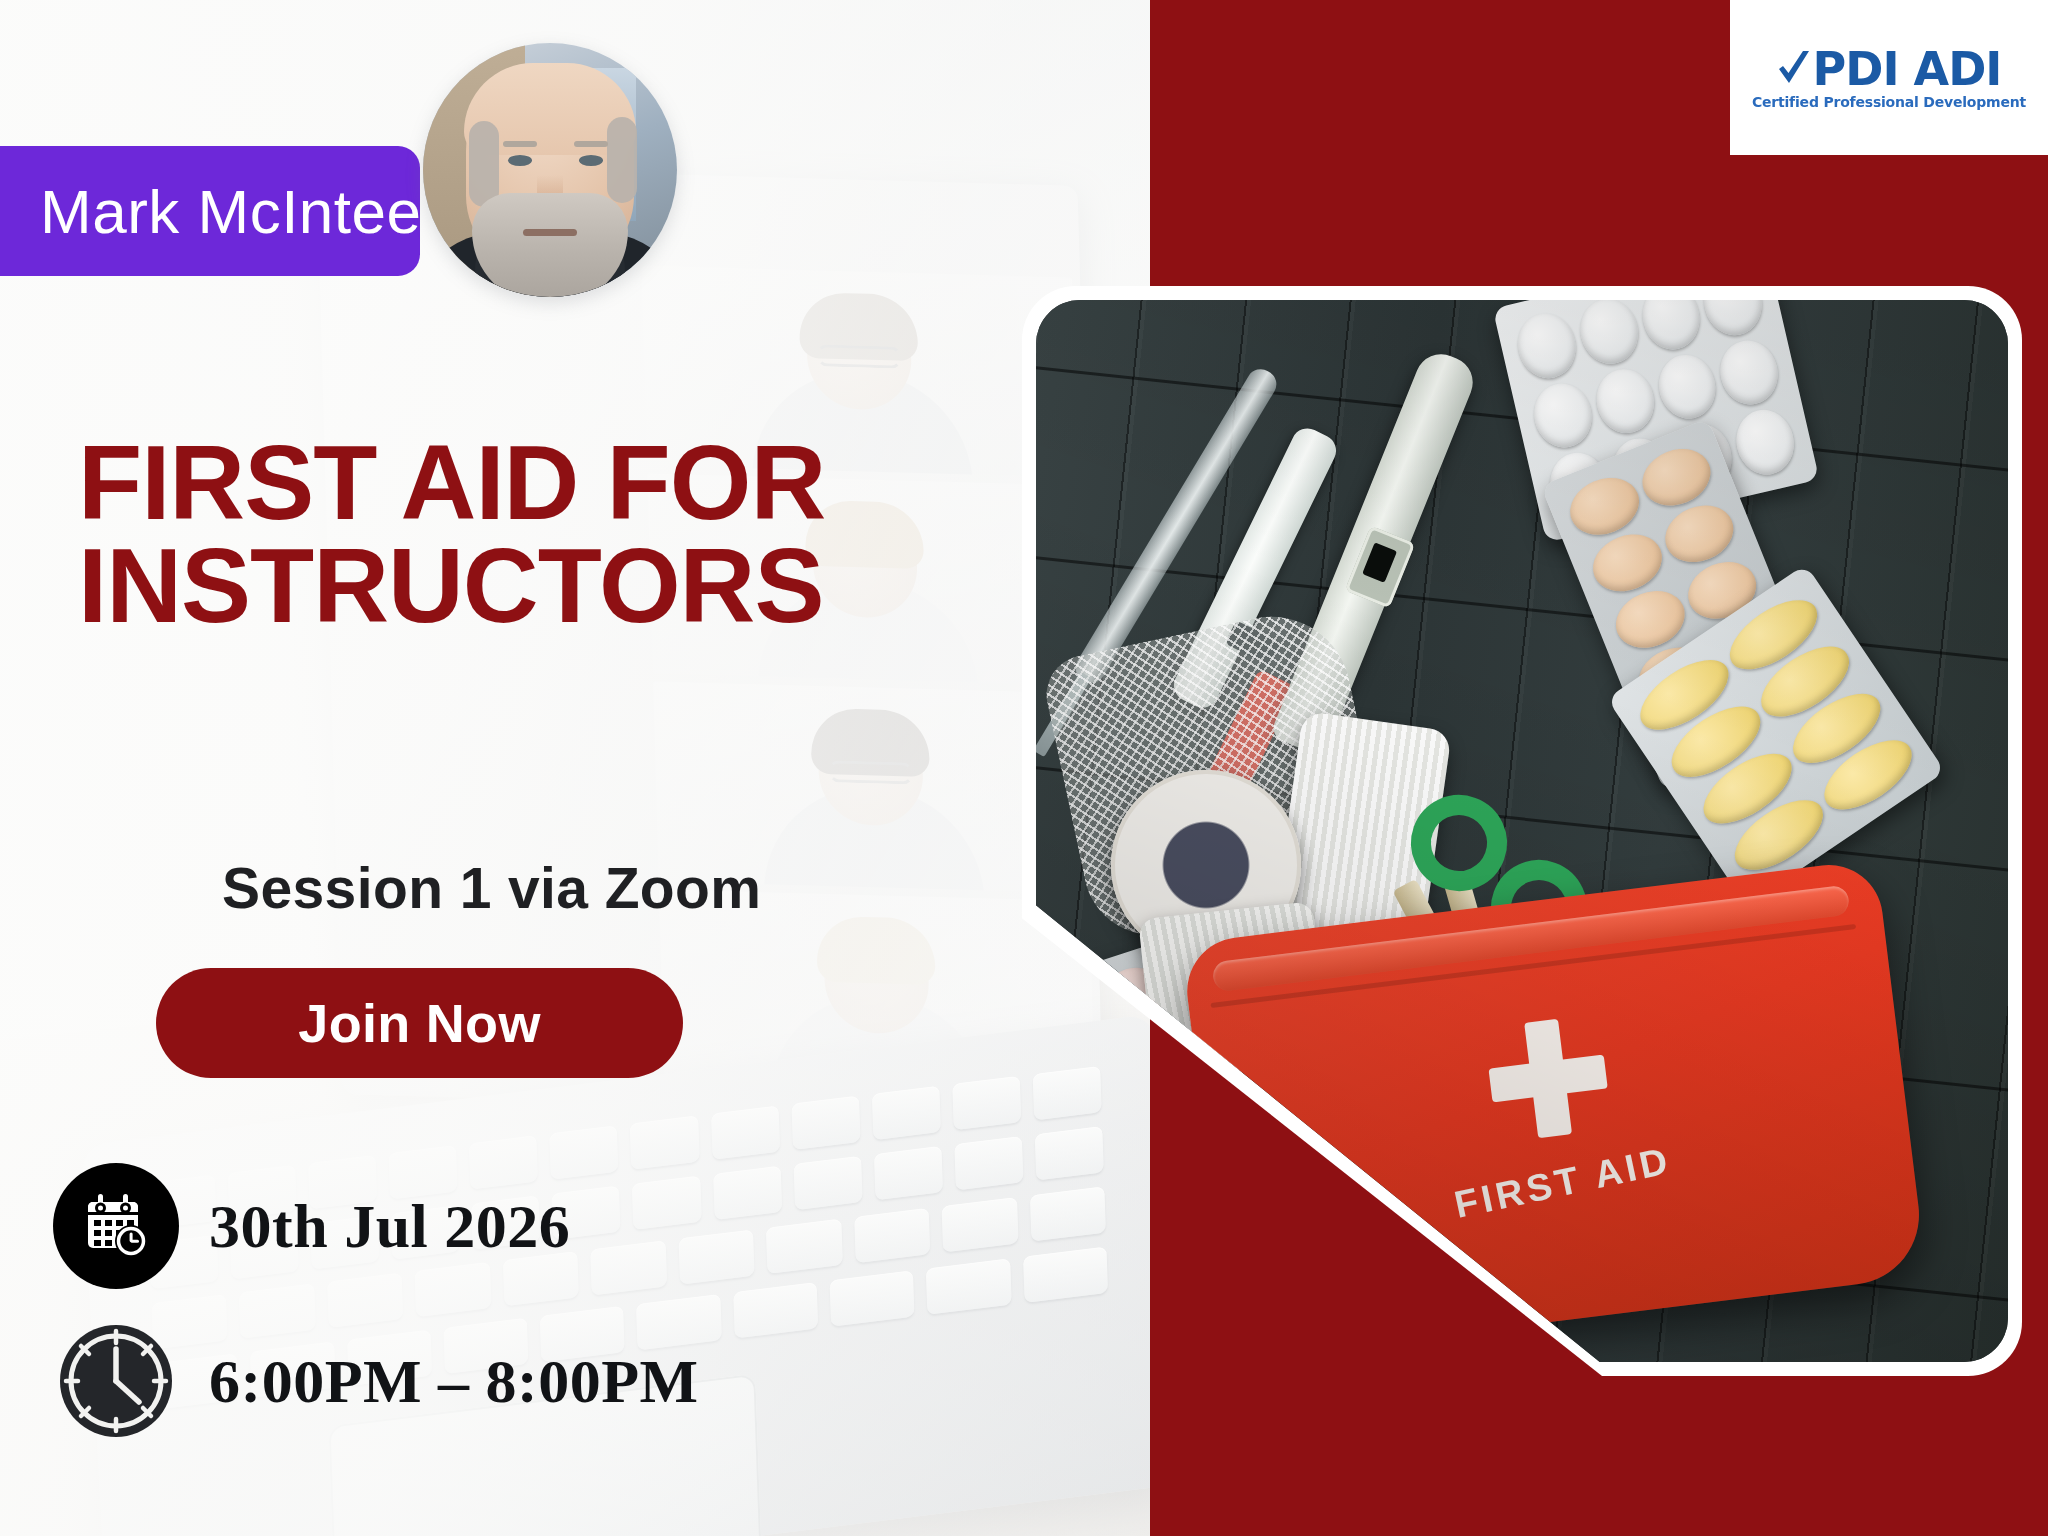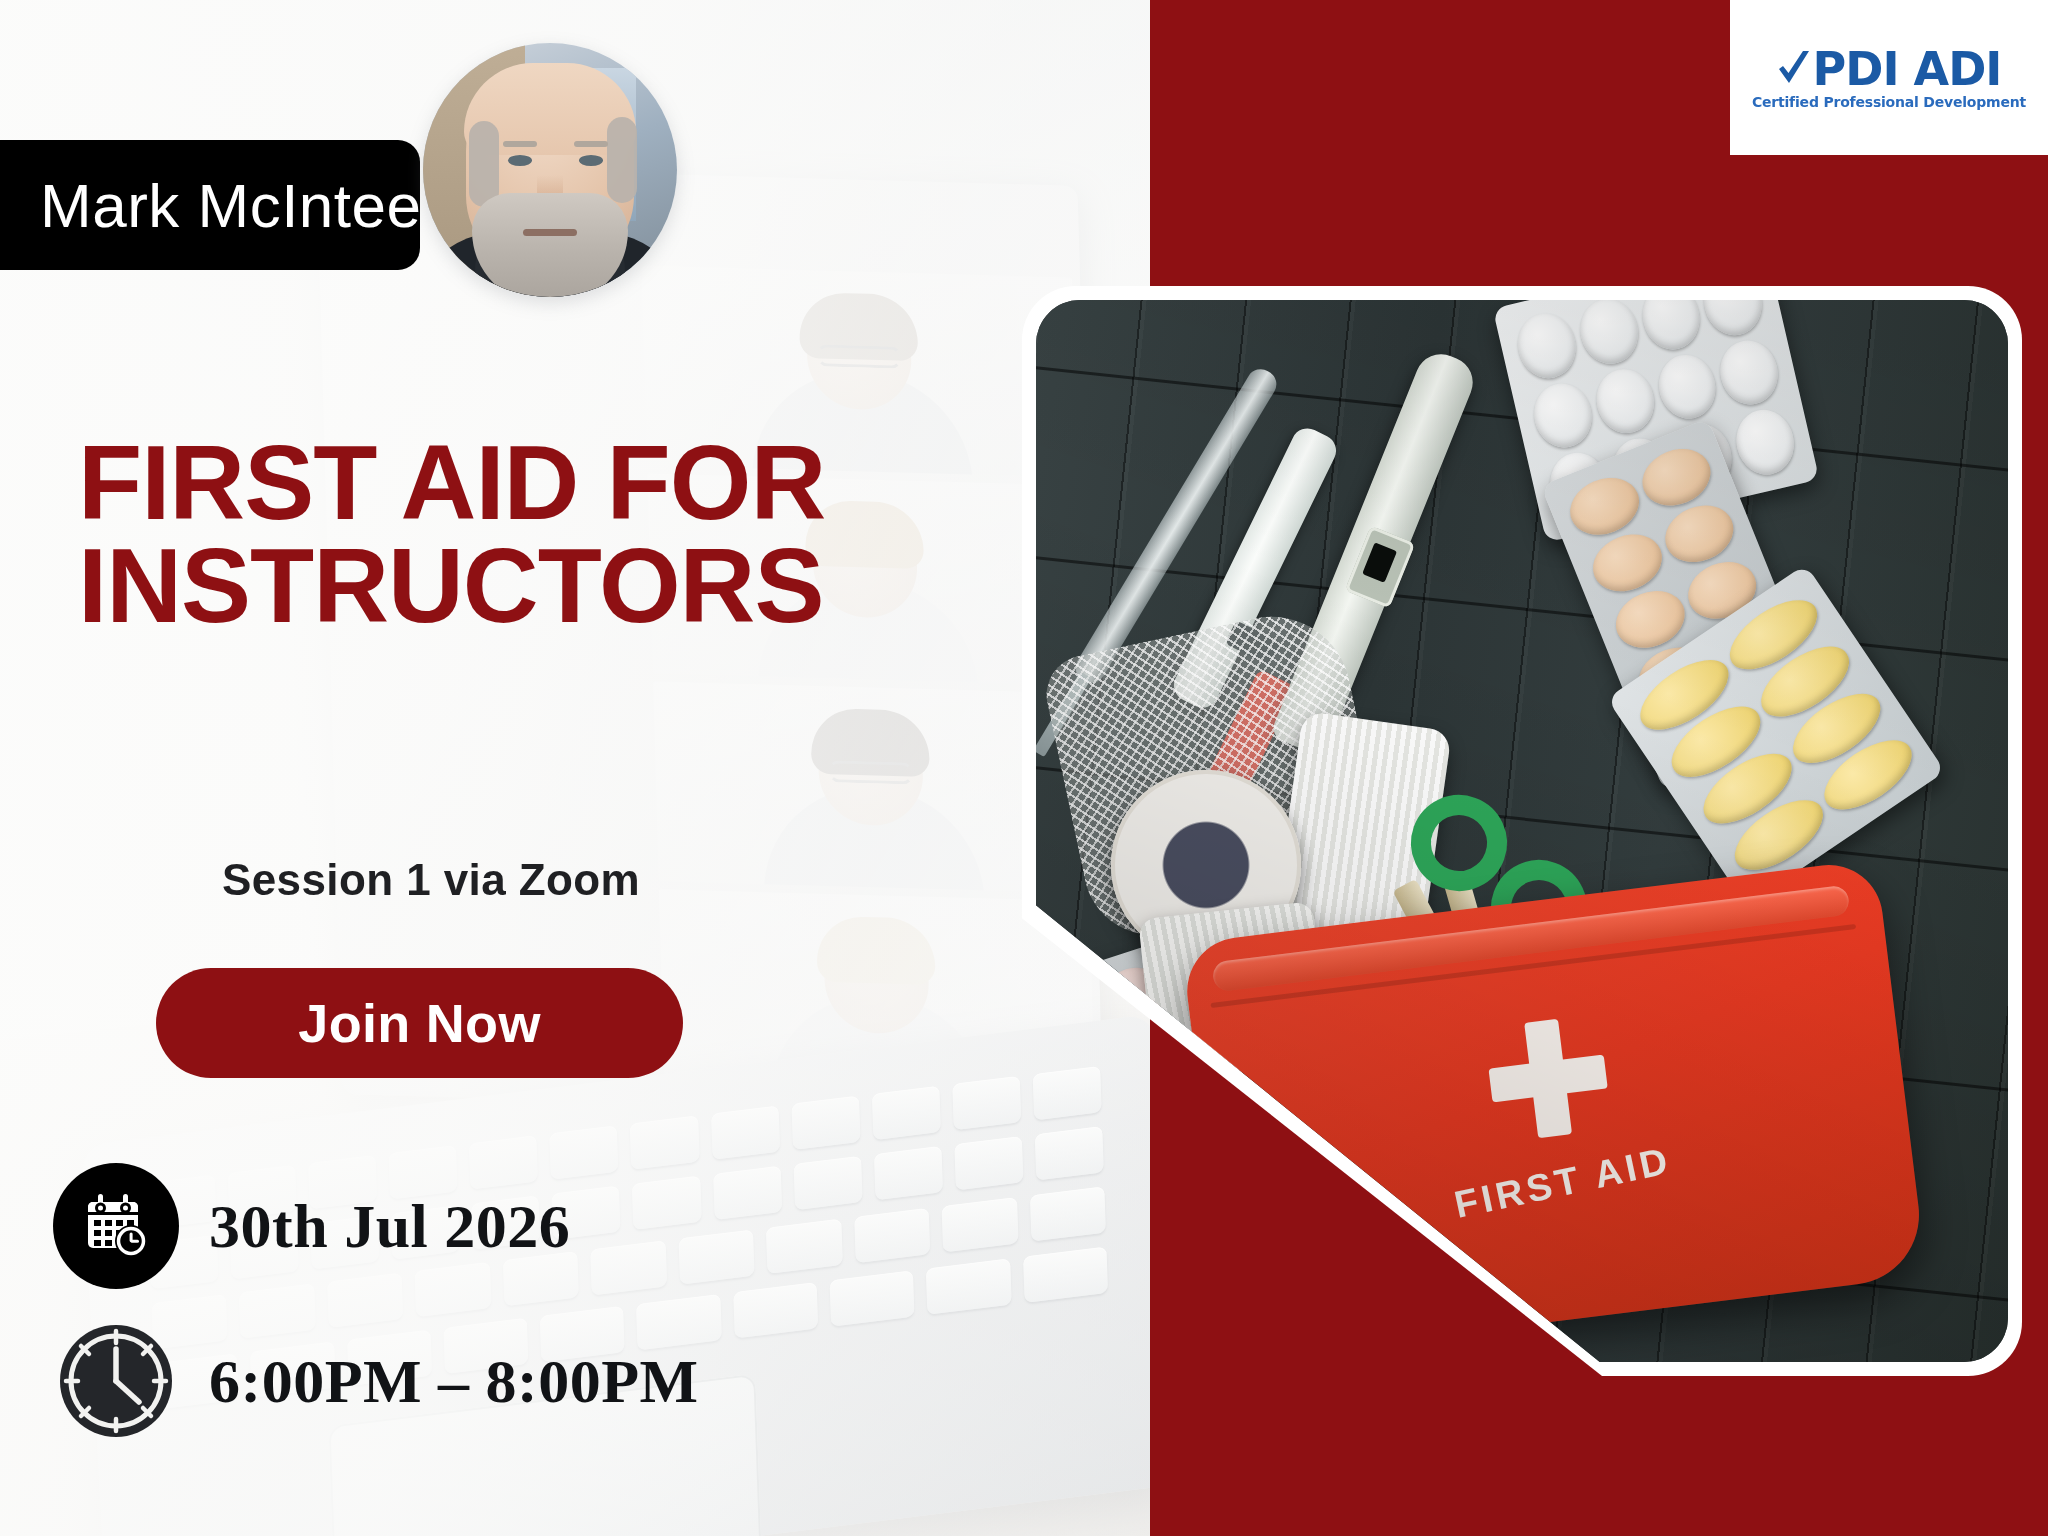--- a/index.html
+++ b/index.html
@@ -92,22 +92,22 @@
   }
   .logo-main { display:flex; align-items:center; gap:2px; }
   .logo-check { width:34px; height:40px; flex:0 0 auto; }
   .logo-text { font-family:"DejaVu Sans", sans-serif; font-weight:bold; font-size:46px;
                letter-spacing:-1px; color:#1b5aa5; line-height:1; }
   .logo-sub { font-family:"DejaVu Sans", sans-serif; font-weight:bold; font-size:14px;
               color:#2a6bbd; letter-spacing:-.2px; }
 
   
   .name-banner {
-    position:absolute; left:0; top:140px; width:420px; height:130px;
-    background:#000000; border-radius:0 22px 22px 0;
+    position:absolute; left:0; top:146px; width:420px; height:130px;
+    background:#6d28d9; border-radius:0 22px 22px 0;
     display:flex; align-items:center;
   }
   .name-banner .name {
     margin-left:40px; color:#ffffff; font-size:62px; font-weight:400;
     letter-spacing:.5px; font-family:"Liberation Sans", sans-serif; white-space:nowrap;
   }
 
   
   .headshot {
     position:absolute; left:423px; top:43px; width:254px; height:254px;
@@ -152,21 +152,21 @@
   
   .title {
     position:absolute; left:62px; top:432px; width:1010px;
     color:#8E1013; font-weight:bold; font-size:105px; line-height:.98;
     letter-spacing:-1px; font-family:"Liberation Sans", sans-serif;margin-left:16px;
   }
   .title .ln { display:block; white-space:nowrap; }
 
   .subtitle {
     position:absolute; left:222px; top:855px;
-    color:#1f2023; font-size:44px; font-weight:bold;
+    color:#1f2023; font-size:57px; font-weight:bold;
     letter-spacing:.4px; font-family:"Liberation Sans", sans-serif;
   }
 
   
   .cta {
     position:absolute; left:156px; top:968px; width:527px; height:110px;
     background:#8E1013; border-radius:55px; border:none; cursor:pointer;
     color:#ffffff; font-size:54px; font-weight:bold; letter-spacing:.3px;
     font-family:"Liberation Sans", sans-serif;
     display:flex; align-items:center; justify-content:center;

